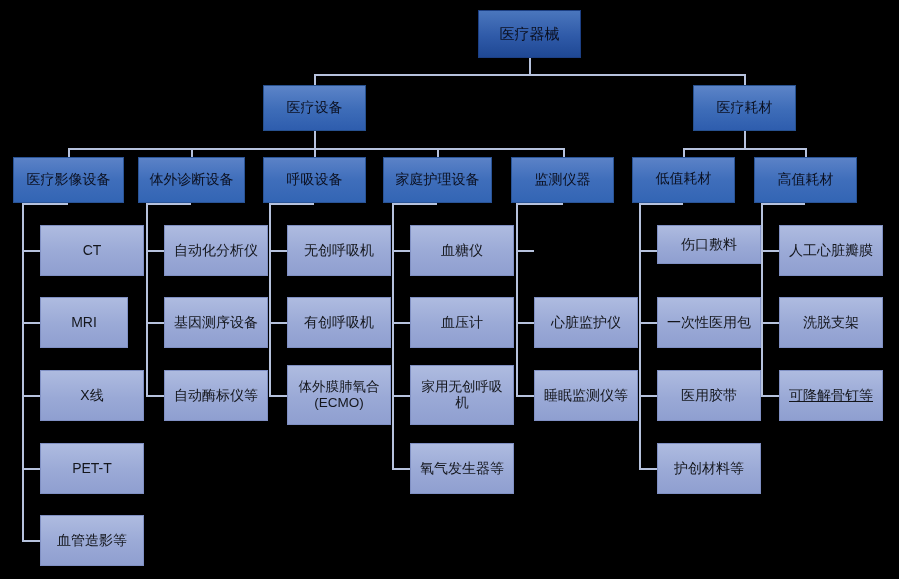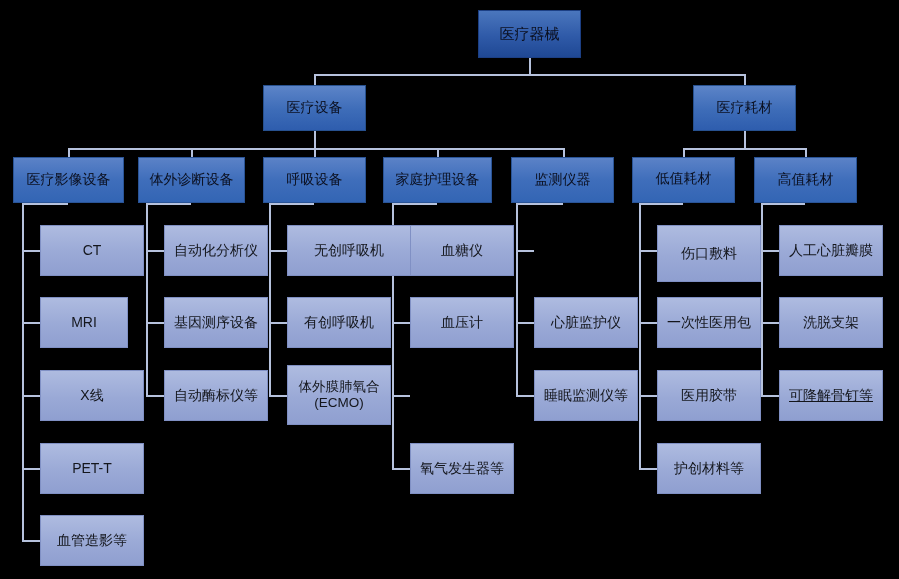--- a/index.html
+++ b/index.html
@@ -196,49 +196,53 @@
   <div class="node leaf" style="left:164px; top:225px; width:104px; height:51px;">
     <span>自动化分析仪</span>
   </div>
   <div class="node leaf" style="left:164px; top:297px; width:104px; height:51px;">
     <span>基因测序设备</span>
   </div>
   <div class="node leaf" style="left:164px; top:370px; width:104px; height:51px;">
     <span>自动酶标仪等</span>
   </div>
 
-  <div class="node leaf" style="left:287px; top:225px; width:124px; height:51px;">
+  <div class="node leaf" style="left:287px; top:225px; width:104px; height:51px;">
     <span>无创呼吸机</span>
   </div>
   <div class="node leaf" style="left:287px; top:297px; width:104px; height:51px;">
     <span>有创呼吸机</span>
   </div>
   <div class="node leaf two-line" style="left:287px; top:365px; width:104px; height:60px; flex-direction:column; justify-content:center;">
     <span>体外膜肺氧合</span>
     <span>(ECMO)</span>
   </div>
 
   <div class="node leaf" style="left:410px; top:225px; width:104px; height:51px;">
     <span>血糖仪</span>
   </div>
   <div class="node leaf" style="left:410px; top:297px; width:104px; height:51px;">
     <span>血压计</span>
   </div>
+  <div class="node leaf two-line" style="left:410px; top:365px; width:104px; height:60px; flex-direction:column; justify-content:center;">
+    <span>家用无创呼吸</span>
+    <span>机</span>
+  </div>
   <div class="node leaf" style="left:410px; top:443px; width:104px; height:51px;">
     <span>氧气发生器等</span>
   </div>
 
   <div class="node leaf" style="left:534px; top:297px; width:104px; height:51px;">
     <span>心脏监护仪</span>
   </div>
   <div class="node leaf" style="left:534px; top:370px; width:104px; height:51px;">
     <span>睡眠监测仪等</span>
   </div>
 
-  <div class="node leaf" style="left:657px; top:225px; width:104px; height:57px;">
+  <div class="node leaf" style="left:657px; top:225px; width:104px; height:39px;">
     <span>伤口敷料</span>
   </div>
   <div class="node leaf" style="left:657px; top:297px; width:104px; height:51px;">
     <span>一次性医用包</span>
   </div>
   <div class="node leaf" style="left:657px; top:370px; width:104px; height:51px;">
     <span>医用胶带</span>
   </div>
   <div class="node leaf" style="left:657px; top:443px; width:104px; height:51px;">
     <span>护创材料等</span>

